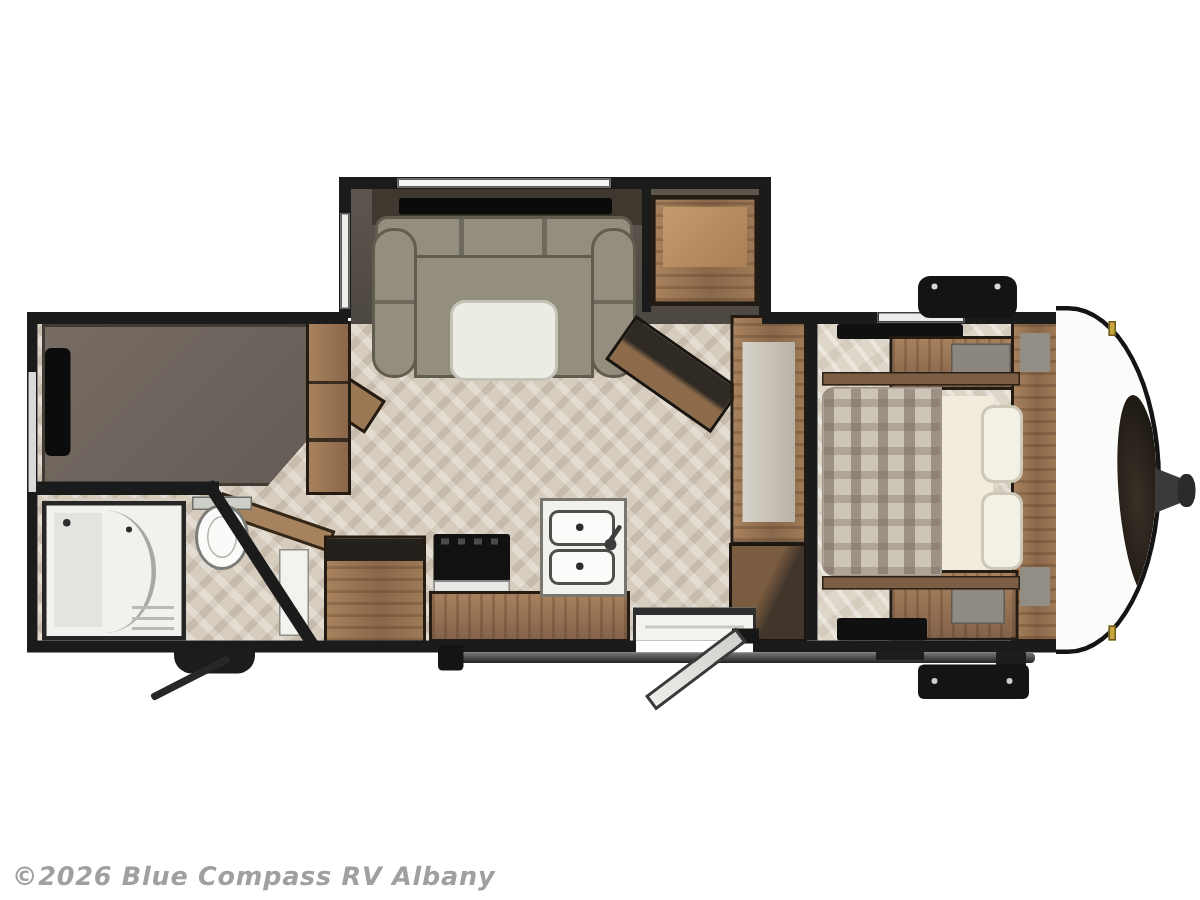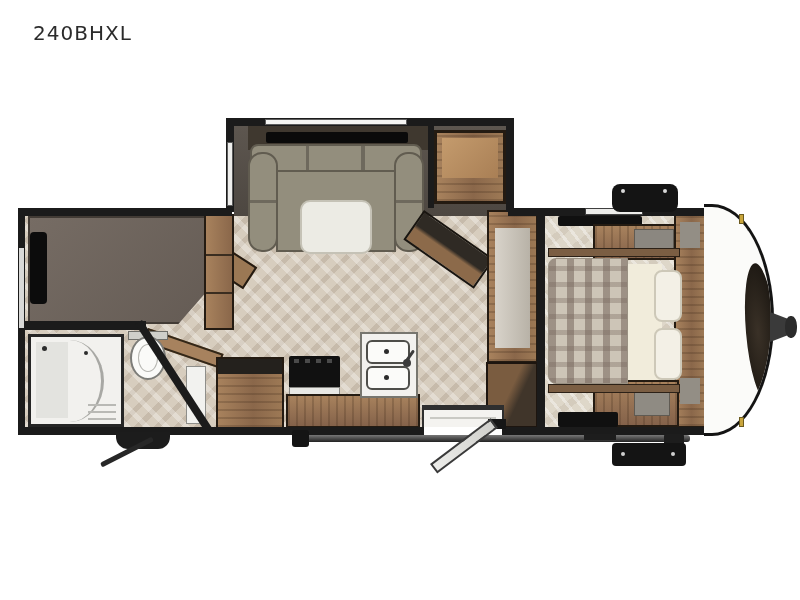--- a/index.html
+++ b/index.html
@@ -30,21 +30,21 @@
           linear-gradient(180deg,#a8825d,#84624a);border:2px solid #241b12;}
   .sofa-part{background:#938e7d;border:2px solid #615c50;}
   .white-fix{background:#f2f1ee;border:2px solid #77766f;}
   .dot{background:#2c2c2c;border-radius:50%;}
 </style>
 </head>
 <body>
 
 <div class="canvas">
 
-  <div class="model-label">240BHXL</div>
+  <div class="watermark">©2026 Blue Compass RV Albany</div>
 
   <div class="abs floor floor-main" style="left:25px;top:216px;width:512px;height:211px;"></div>
   <div class="abs floor slide-int" style="left:234px;top:126px;width:272px;height:90px;"></div>
   <div class="abs floor floor-bedroom" style="left:545px;top:216px;width:163px;height:211px;"></div>
 
   <div class="abs furn" style="left:248px;top:126px;width:180px;height:24px;background:#3f382f;"></div>
   <div class="abs furn" style="left:266px;top:132px;width:142px;height:11px;background:#0a0a0a;border-radius:2px;"></div>
 
   <div class="abs furn sofa-part" style="left:250px;top:144px;width:172px;height:30px;border-radius:8px;background-image:linear-gradient(90deg,transparent 32%,#6e695d 32%,#6e695d 34%,transparent 34%,transparent 65%,#6e695d 65%,#6e695d 67%,transparent 67%);"></div>
   <div class="abs furn sofa-part" style="left:248px;top:152px;width:30px;height:100px;border-radius:14px;background-image:linear-gradient(0deg,transparent 49%,#6e695d 49%,#6e695d 52%,transparent 52%);"></div>

